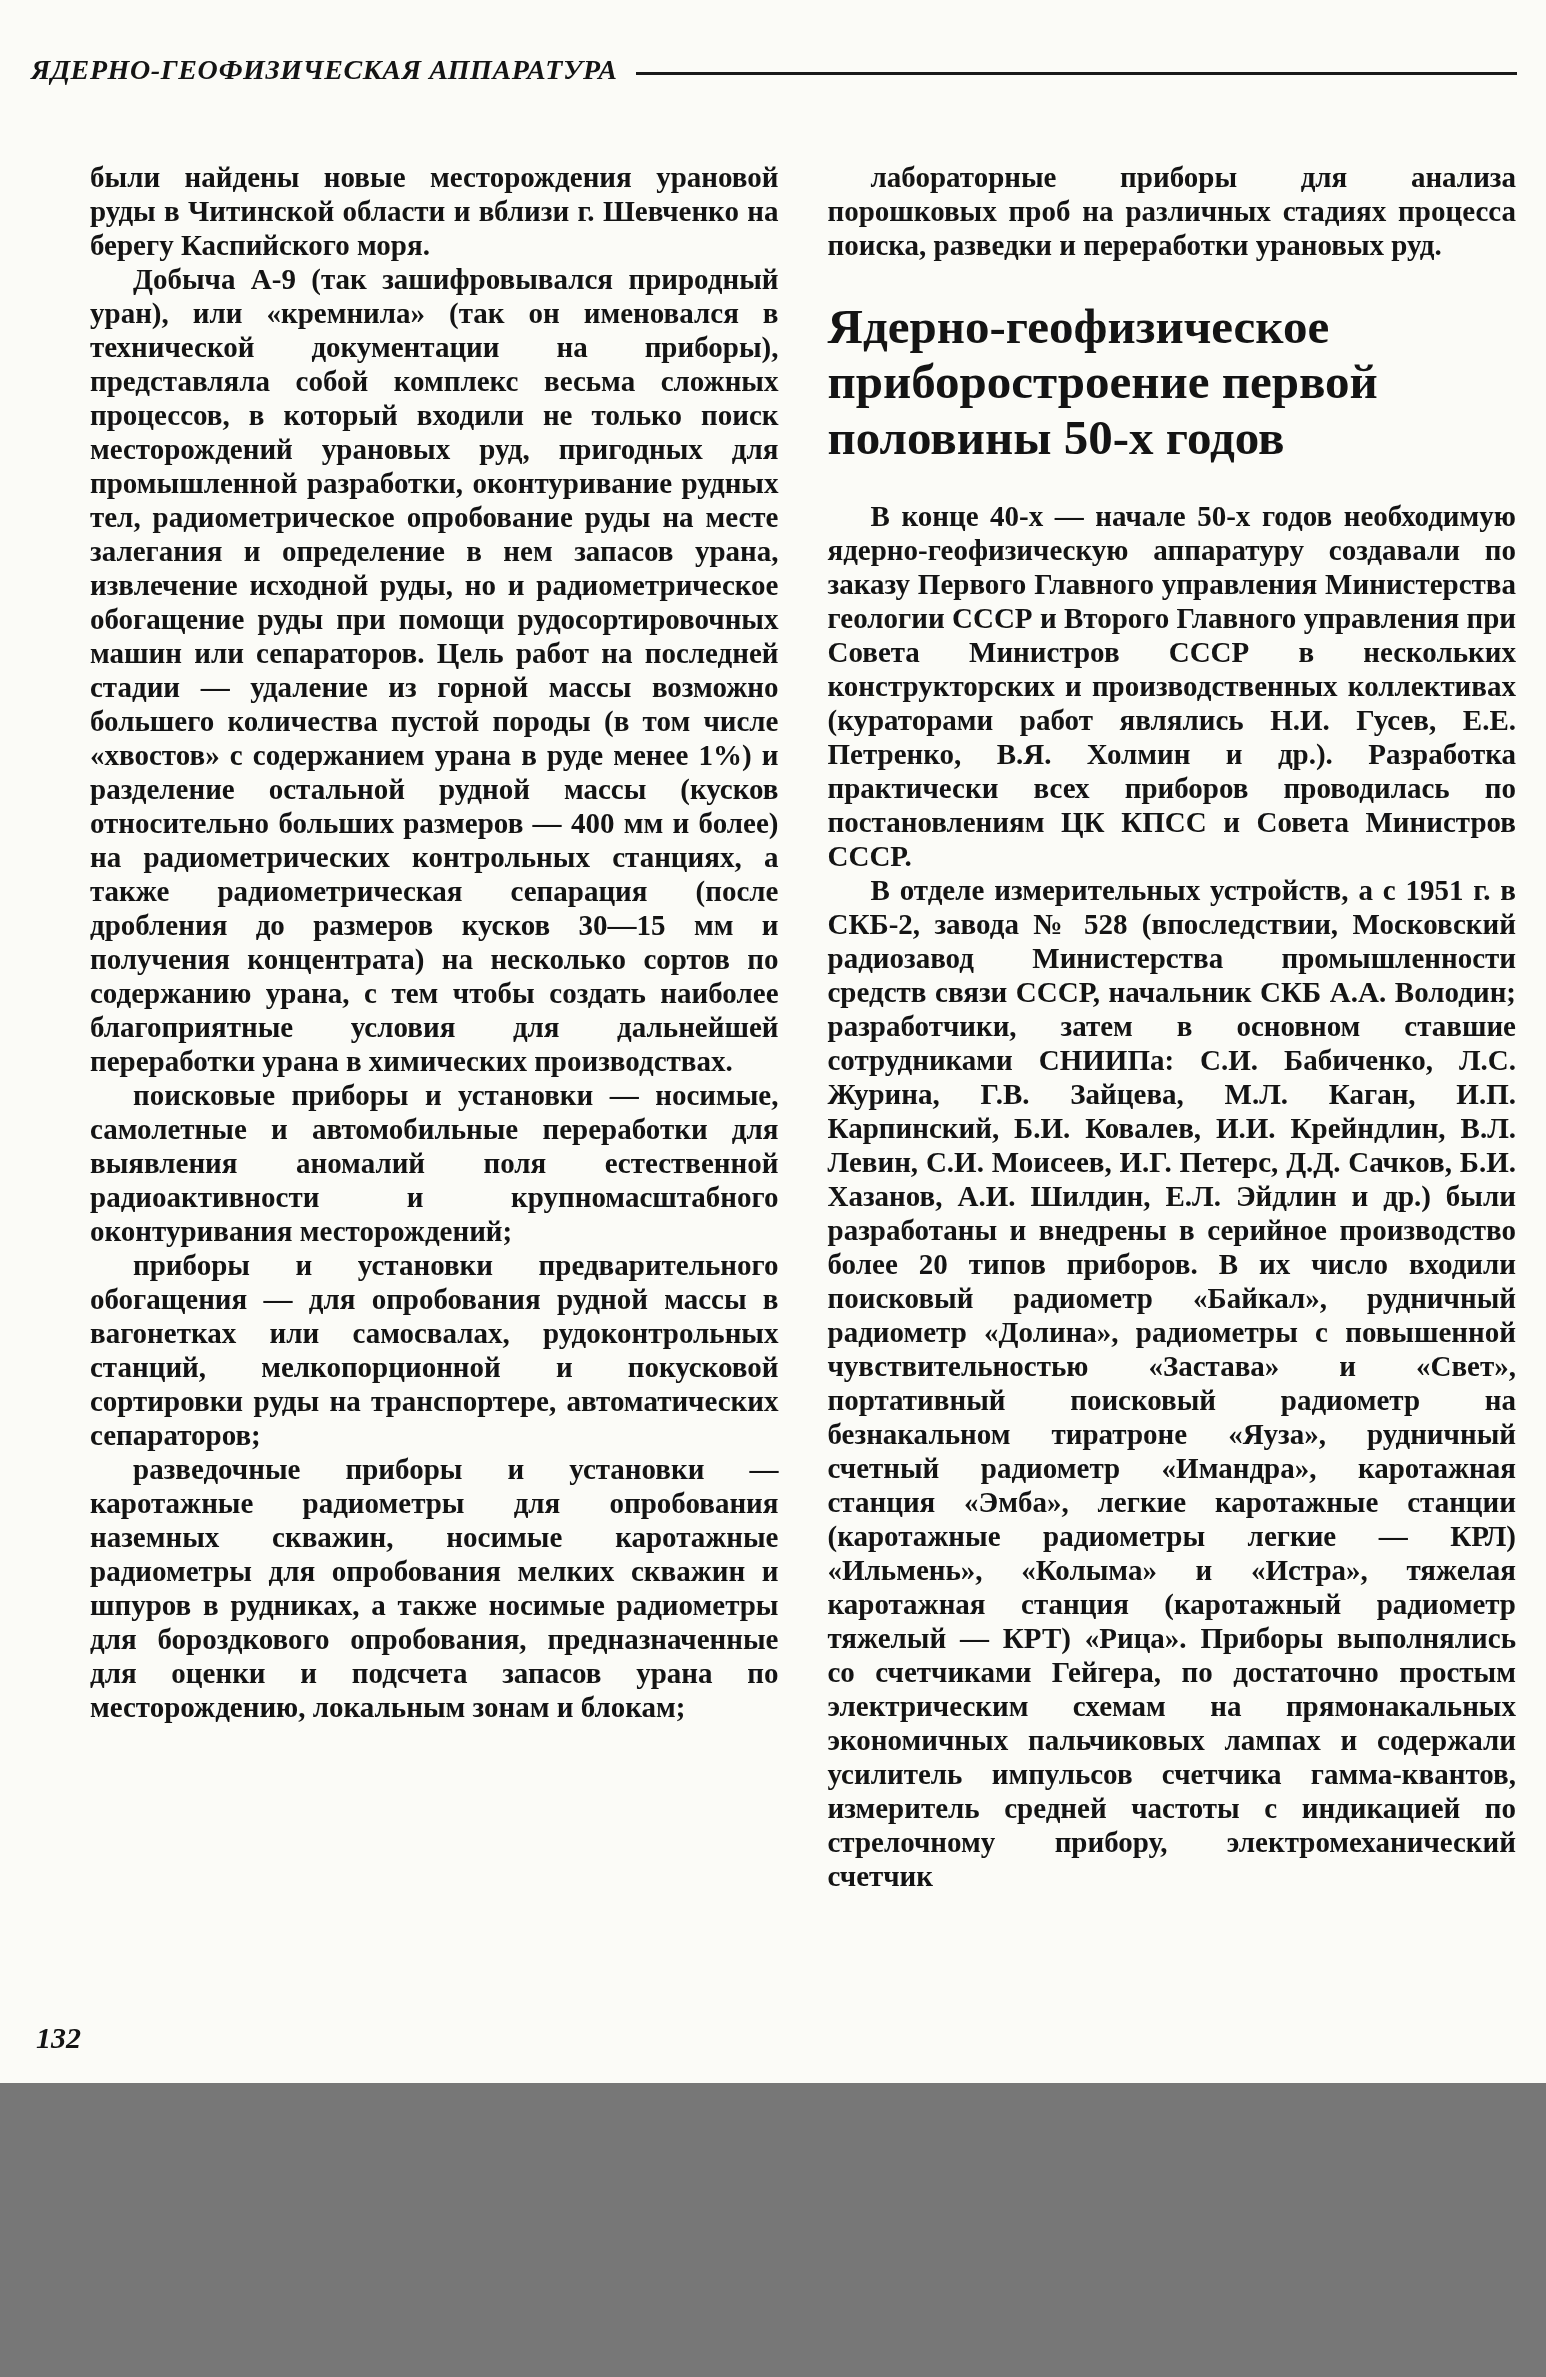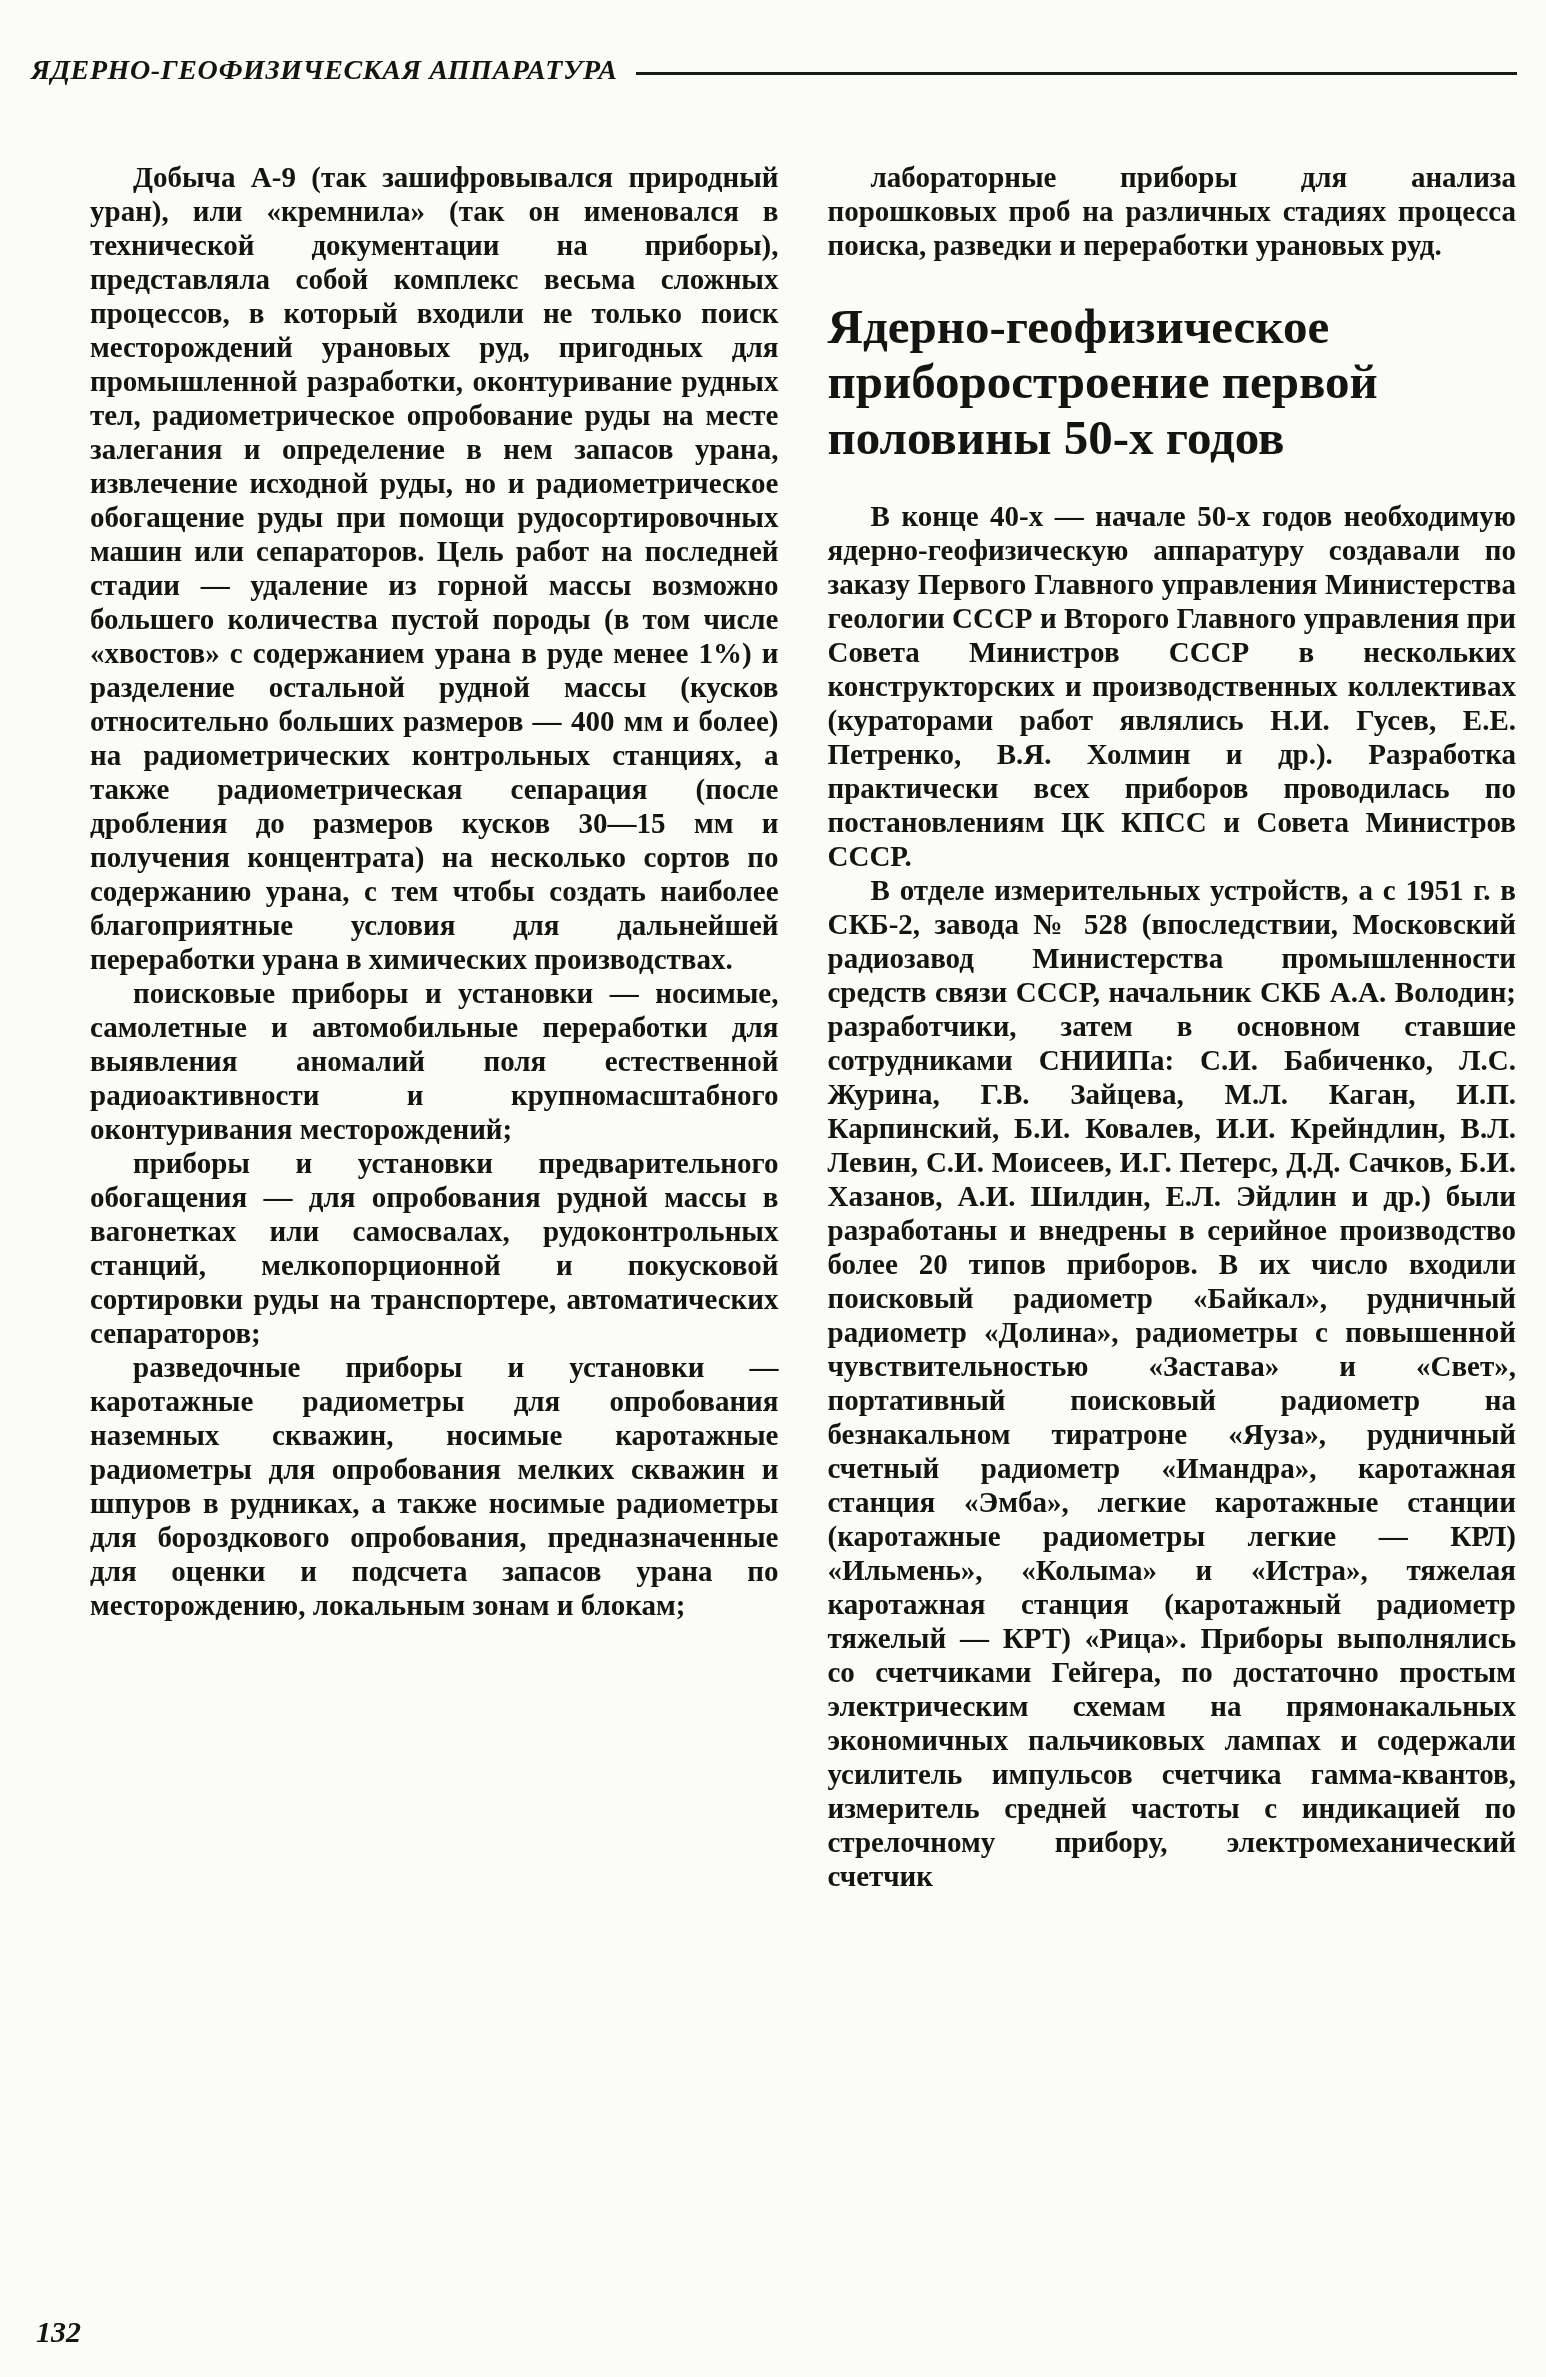--- a/index.html
+++ b/index.html
@@ -1,20 +1,20 @@
 <!DOCTYPE html>
 <html lang="ru" style="font-size:10.3px"><head>
 <meta charset="utf-8">
 <style>
   * { margin: 0; padding: 0; box-sizing: border-box; }
   html, body { background: #777; }
   .page {
     position: relative;
     width: 1547px;
-    height: 2377px;
+    height: 2083px;
     margin: 0 auto;
     background: #fbfbf7;
     color: #141414;
     font-family: "Liberation Serif", "DejaVu Serif", serif;
     overflow: hidden;
   }
   .page-header {
     position: absolute;
     top: 54px;
     left: 31px;
@@ -79,20 +79,21 @@
 <div class="page">
 
   <header class="page-header">
     <span class="header-title">ЯДЕРНО-ГЕОФИЗИЧЕСКАЯ АППАРАТУРА</span>
     <span class="header-rule"></span>
   </header>
 
   <main class="columns">
 
     <section class="col col-left">
+      <p class="no-indent">были найдены новые месторождения урановой руды в Читинской области и вблизи г. Шевченко на берегу Каспийского моря.</p>
       <p>Добыча А-9 (так зашифровывался природный уран), или «кремнила» (так он именовался в технической документации на приборы), представляла собой комплекс весьма сложных процессов, в который входили не только поиск месторождений урановых руд, пригодных для промышленной разработки, оконтуривание рудных тел, радиометрическое опробование руды на месте залегания и определение в нем запасов урана, извлечение исходной руды, но и радиометрическое обогащение руды при помощи рудосортировочных машин или сепараторов. Цель работ на последней стадии — удаление из горной массы возможно большего количества пустой породы (в том числе «хвостов» с содержанием урана в руде менее 1%) и разделение остальной рудной массы (кусков относительно больших размеров — 400 мм и более) на радиометрических контрольных станциях, а также радиометрическая сепарация (после дробления до размеров кусков 30—15 мм и получения концентрата) на несколько сортов по содержанию урана, с тем чтобы создать наиболее благоприятные условия для дальнейшей переработки урана в химических производствах.</p>
       <p>поисковые приборы и установки — носимые, самолетные и автомобильные переработки для выявления аномалий поля естественной радиоактивности и крупномасштабного оконтуривания месторождений;</p>
       <p>приборы и установки предварительного обогащения — для опробования рудной массы в вагонетках или самосвалах, рудоконтрольных станций, мелкопорционной и покусковой сортировки руды на транспортере, автоматических сепараторов;</p>
       <p>разведочные приборы и установки — каротажные радиометры для опробования наземных скважин, носимые каротажные радиометры для опробования мелких скважин и шпуров в рудниках, а также носимые радиометры для бороздкового опробования, предназначенные для оценки и подсчета запасов урана по месторождению, локальным зонам и блокам;</p>
     </section>
 
     <section class="col col-right">
       <p>лабораторные приборы для анализа порошковых проб на различных стадиях процесса поиска, разведки и переработки урановых руд.</p>
       <h2 class="section-heading">Ядерно-геофизическое приборостроение первой половины 50-х годов</h2>
       <p>В конце 40-х — начале 50-х годов необходимую ядерно-геофизическую аппаратуру создавали по заказу Первого Главного управления Министерства геологии СССР и Второго Главного управления при Совета Министров СССР в нескольких конструкторских и производственных коллективах (кураторами работ являлись Н.И. Гусев, Е.Е. Петренко, В.Я. Холмин и др.). Разработка практически всех приборов проводилась по постановлениям ЦК КПСС и Совета Министров СССР.</p>

